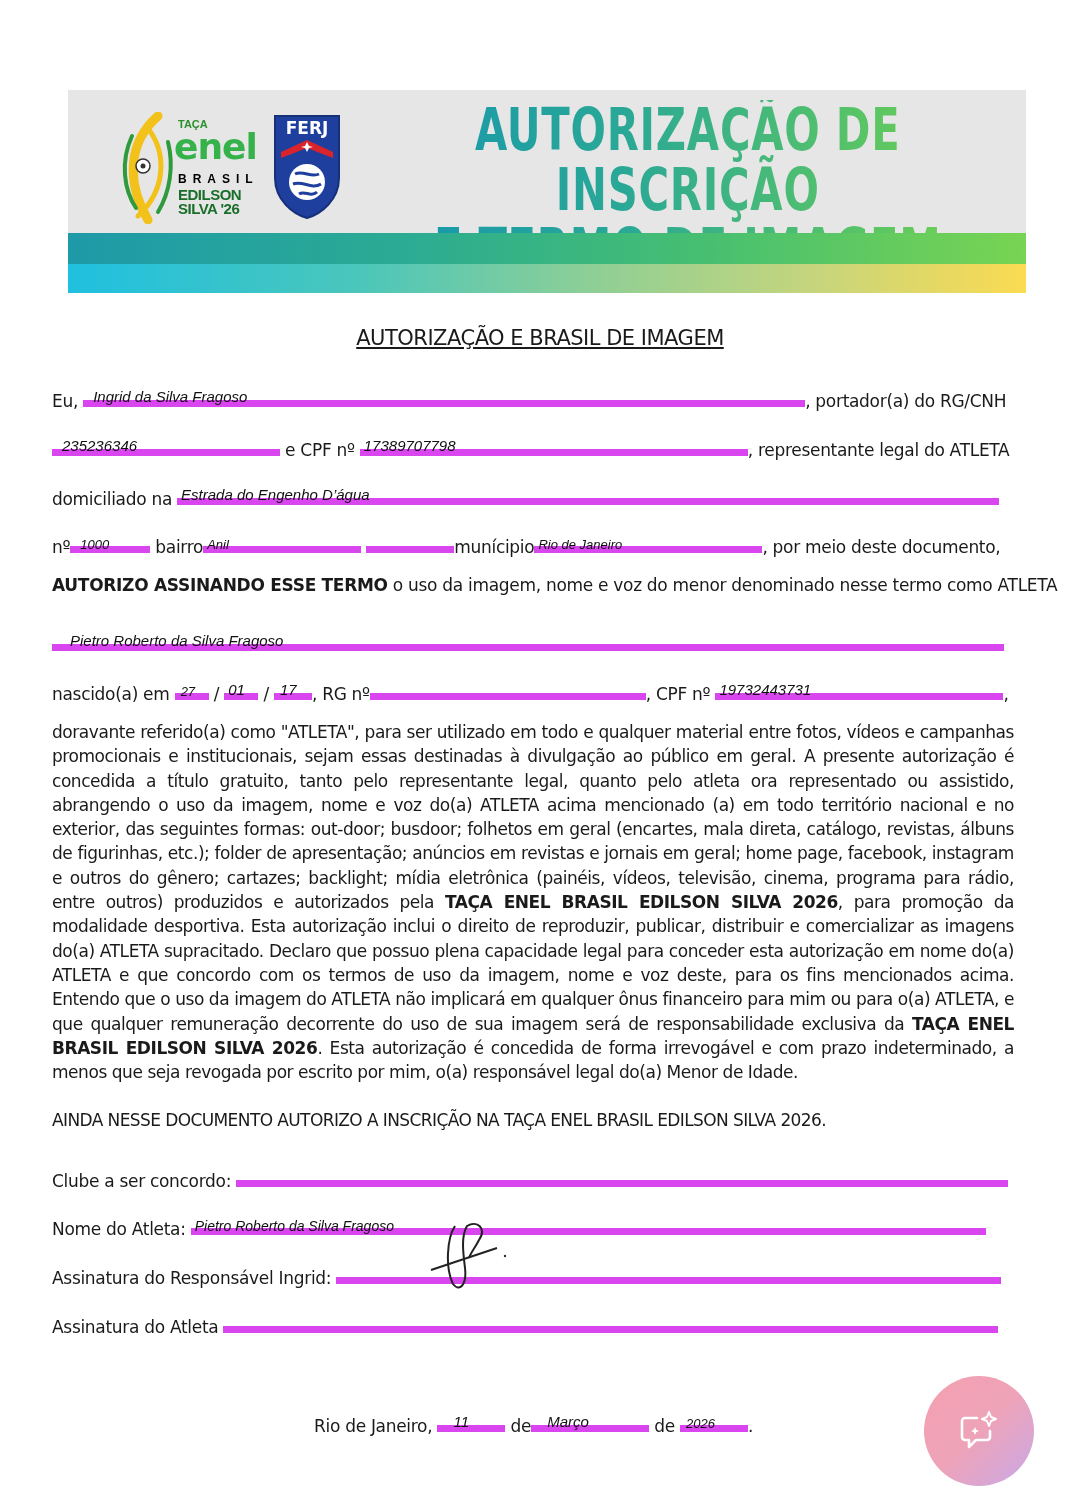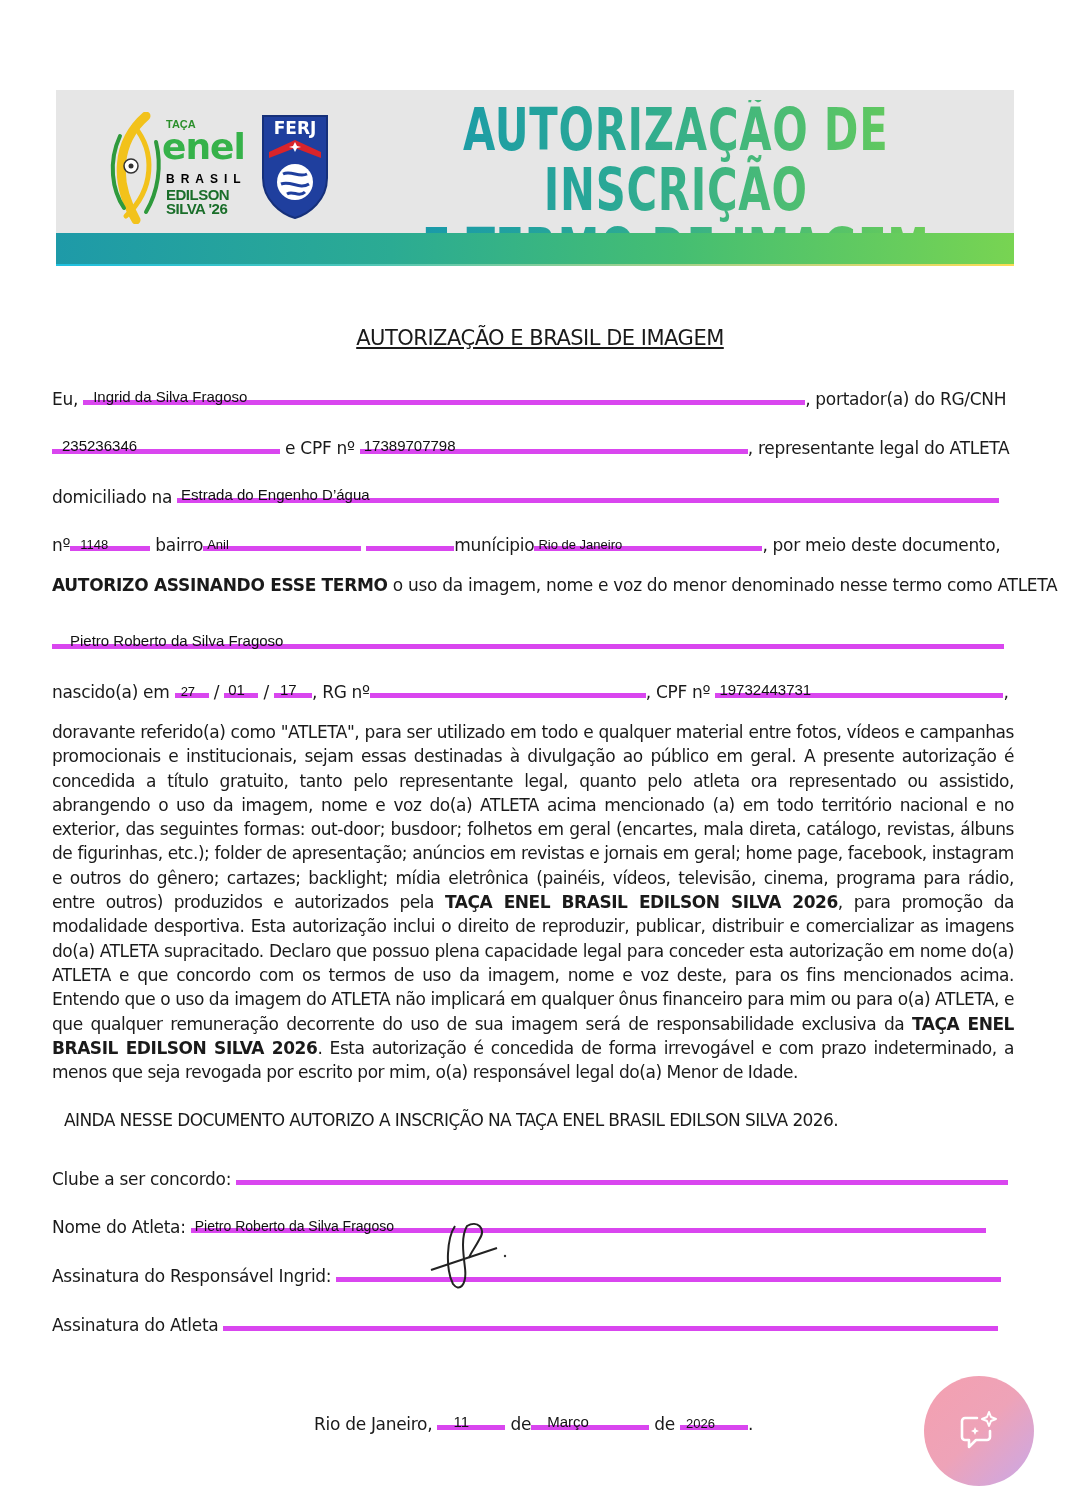--- a/index.html
+++ b/index.html
@@ -2,21 +2,21 @@
 <html><head>
 <meta charset="utf-8">
 <style>
   html, body { margin: 0; padding: 0; }
   body {
     width: 1080px; height: 1504px; background: #ffffff; position: relative; overflow: hidden;
     font-family: "Liberation Sans", "DejaVu Sans", sans-serif; color: #1a1a1a;
   }
   
   .banner {
-    position: absolute; left: 56px; top: 90px; width: 958px; height: 176px;
+    position: absolute; left: 68px; top: 90px; width: 958px; height: 203px;
     background: #e6e6e6; overflow: hidden;
   }
   .banner .stripe-top {
     position: absolute; left: 0; top: 143px; width: 100%; height: 31px;
     background: linear-gradient(90deg, #1e9aa8 0%, #2bab93 35%, #45be72 65%, #78d452 100%);
   }
   .banner .stripe-bottom {
     position: absolute; left: 0; top: 174px; width: 100%; height: 29px;
     background: linear-gradient(90deg, #1fc0e0 0%, #4ac6bb 30%, #8fcf95 55%, #c6d57c 78%, #fbdb52 100%);
   }
@@ -39,35 +39,36 @@
   
   .doc-title {
     position: absolute; left: 0; width: 1080px; top: 326px; text-align: center;
     font-size: 21px; text-decoration: underline; font-family: "DejaVu Sans", sans-serif; letter-spacing: -0.5px;
   }
   .line {
     position: absolute; left: 52px; width: 960px; font-size: 17px;
     font-family: "DejaVu Sans", sans-serif; white-space: nowrap; letter-spacing: -0.3px;
   }
   .fill {
-    display: inline-block; border-bottom: 5px solid #d946ef; position: relative; vertical-align: baseline;
+    display: inline-block; border-bottom: 7px solid #d946ef; position: relative; vertical-align: baseline;
     height: 20px;
+    font-style: italic;
   }
   .fill .v {
     position: absolute; left: 10px; bottom: -5px; font-family: "Liberation Sans", sans-serif;
     font-size: 15px; color: #111; letter-spacing: 0;
   }
   .fill .v.sm { font-size: 13px; bottom: -6px; }
   .bold { font-weight: bold; }
   .para {
     position: absolute; left: 52px; width: 962px; top: 720px; font-size: 17px; line-height: 24.3px;
     text-align: justify; font-family: "DejaVu Sans", sans-serif; letter-spacing: -0.45px;
   }
   .caps-heading {
-    position: absolute; left: 52px; top: 1110px; font-size: 17px; font-family: "DejaVu Sans", sans-serif; letter-spacing: -0.6px; margin-left: 12px;
+    position: absolute; left: 52px; top: 1110px; font-size: 17px; font-family: "DejaVu Sans", sans-serif; letter-spacing: -0.6px;
   }
   .signature { position: absolute; left: 425px; top: 1218px; width: 90px; height: 75px; }
   .fab {
     position: absolute; left: 924px; top: 1376px; width: 110px; height: 110px; border-radius: 50%;
     background: linear-gradient(135deg, #f4a0b0 0%, #eea3b8 50%, #c9a8e8 100%);
     display: flex; align-items: center; justify-content: center;
   }
 </style>
 </head>
 <body>
@@ -120,21 +121,21 @@
   <span>e CPF nº</span>
   <span class="fill" style="width:388px"><span class="v" style="left:4px">17389707798</span></span><span>, representante legal do ATLETA</span>
 </div>
 
 <div class="line" style="top:478px">
   <span>domiciliado na</span>
   <span class="fill" style="width:822px"><span class="v" style="left:4px">Estrada do Engenho D’água</span></span>
 </div>
 
 <div class="line" style="top:526px">
-  <span>nº</span><span class="fill" style="width:80px"><span class="v sm">1148</span></span>
+  <span>nº</span><span class="fill" style="width:80px"><span class="v sm">1000</span></span>
   <span>bairro</span><span class="fill" style="width:158px"><span class="v sm" style="left:4px">Anil</span></span>
   <span class="fill" style="width:88px"></span><span>munícipio</span><span class="fill" style="width:228px"><span class="v sm" style="left:4px">Rio de Janeiro</span></span><span>, por meio deste documento,</span>
 </div>
 
 <div class="line" style="top:575px">
   <span class="bold">AUTORIZO ASSINANDO ESSE TERMO</span><span> o uso da imagem, nome e voz do menor denominado nesse termo como ATLETA</span>
 </div>
 
 <div class="line" style="top:624px">
   <span class="fill" style="width:952px"><span class="v" style="left:18px">Pietro Roberto da Silva Fragoso</span></span>

